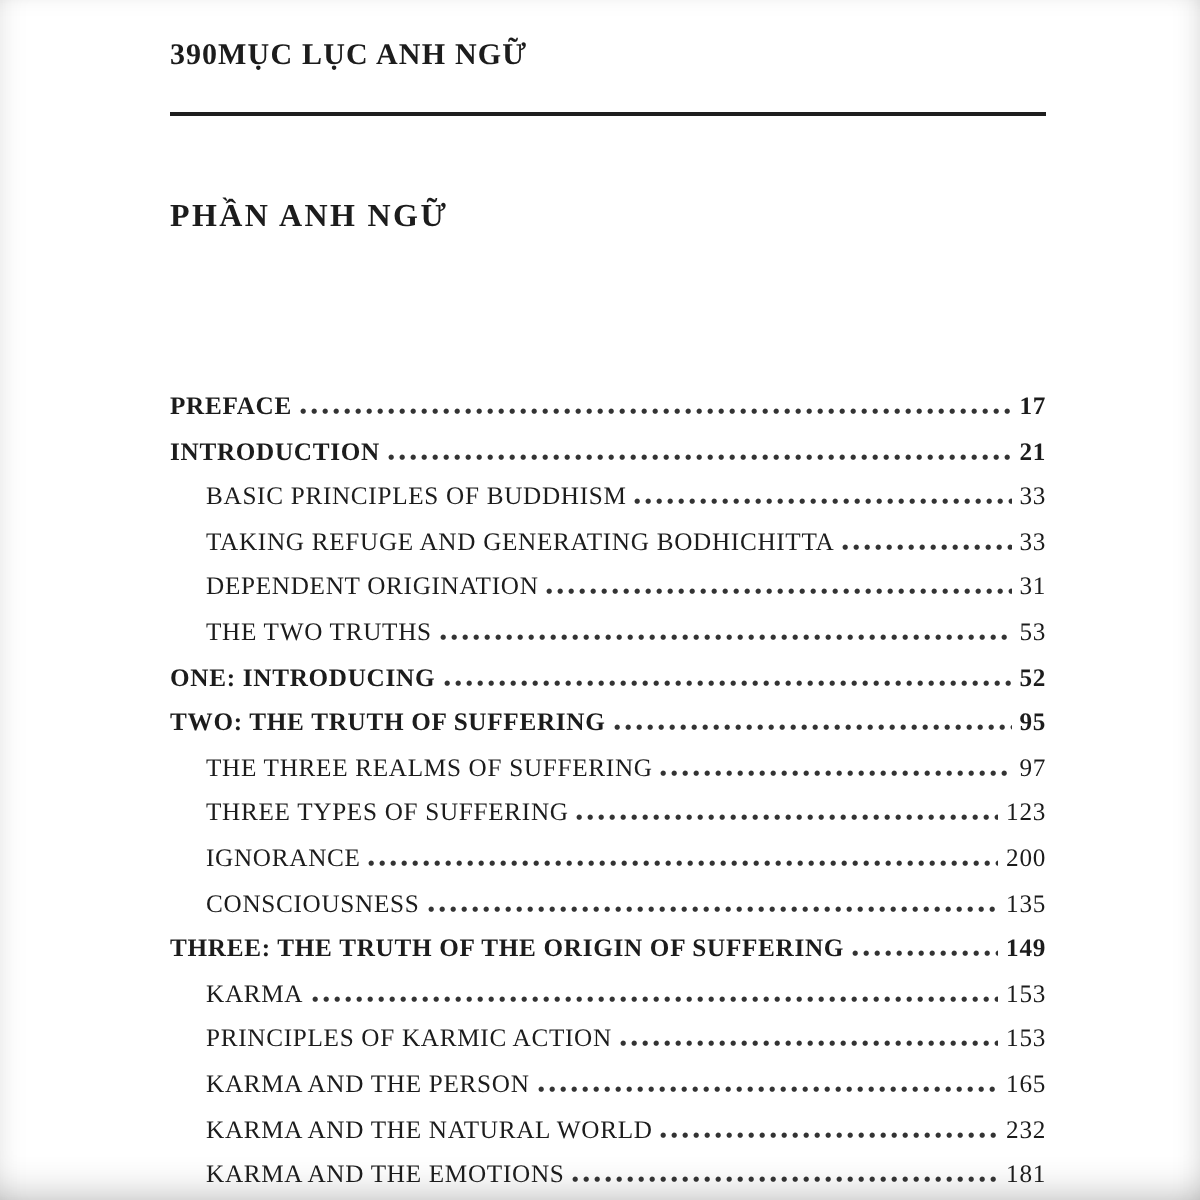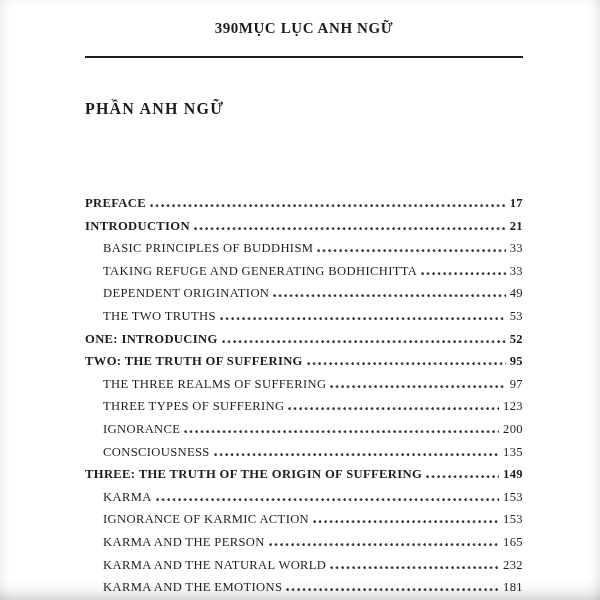--- a/index.html
+++ b/index.html
@@ -19,21 +19,21 @@
     box-shadow:
       inset 0 -16px 20px -16px rgba(0,0,0,0.30),
       inset -12px 0 16px -14px rgba(0,0,0,0.18),
       inset 14px 0 16px -15px rgba(0,0,0,0.10),
       inset 0 10px 12px -12px rgba(0,0,0,0.08);
     padding: 20px 77px 0 85px;
     box-sizing: border-box;
   }
   .page-header {
     display: flex;
-    justify-content: center;
+    justify-content: flex-start;
     align-items: baseline;
     height: 20px;
   }
   .folio {
     font-weight: 700;
     font-size: 15px;
     letter-spacing: 0.5px;
   }
   .running-head {
     font-weight: 700;
@@ -120,21 +120,21 @@
     <span class="toc-page">33</span>
   </div>
       <div class="toc-row level-1">
     <span class="toc-title">TAKING REFUGE AND GENERATING BODHICHITTA</span>
     <span class="toc-leader"></span>
     <span class="toc-page">33</span>
   </div>
       <div class="toc-row level-1">
     <span class="toc-title">DEPENDENT ORIGINATION</span>
     <span class="toc-leader"></span>
-    <span class="toc-page">49</span>
+    <span class="toc-page">31</span>
   </div>
       <div class="toc-row level-1">
     <span class="toc-title">THE TWO TRUTHS</span>
     <span class="toc-leader"></span>
     <span class="toc-page">53</span>
   </div>
       <div class="toc-row level-0">
     <span class="toc-title">ONE: INTRODUCING</span>
     <span class="toc-leader"></span>
     <span class="toc-page">52</span>
@@ -168,21 +168,21 @@
     <span class="toc-title">THREE: THE TRUTH OF THE ORIGIN OF SUFFERING</span>
     <span class="toc-leader"></span>
     <span class="toc-page">149</span>
   </div>
       <div class="toc-row level-1">
     <span class="toc-title">KARMA</span>
     <span class="toc-leader"></span>
     <span class="toc-page">153</span>
   </div>
       <div class="toc-row level-1">
-    <span class="toc-title">IGNORANCE OF KARMIC ACTION</span>
+    <span class="toc-title">PRINCIPLES OF KARMIC ACTION</span>
     <span class="toc-leader"></span>
     <span class="toc-page">153</span>
   </div>
       <div class="toc-row level-1">
     <span class="toc-title">KARMA AND THE PERSON</span>
     <span class="toc-leader"></span>
     <span class="toc-page">165</span>
   </div>
       <div class="toc-row level-1">
     <span class="toc-title">KARMA AND THE NATURAL WORLD</span>

